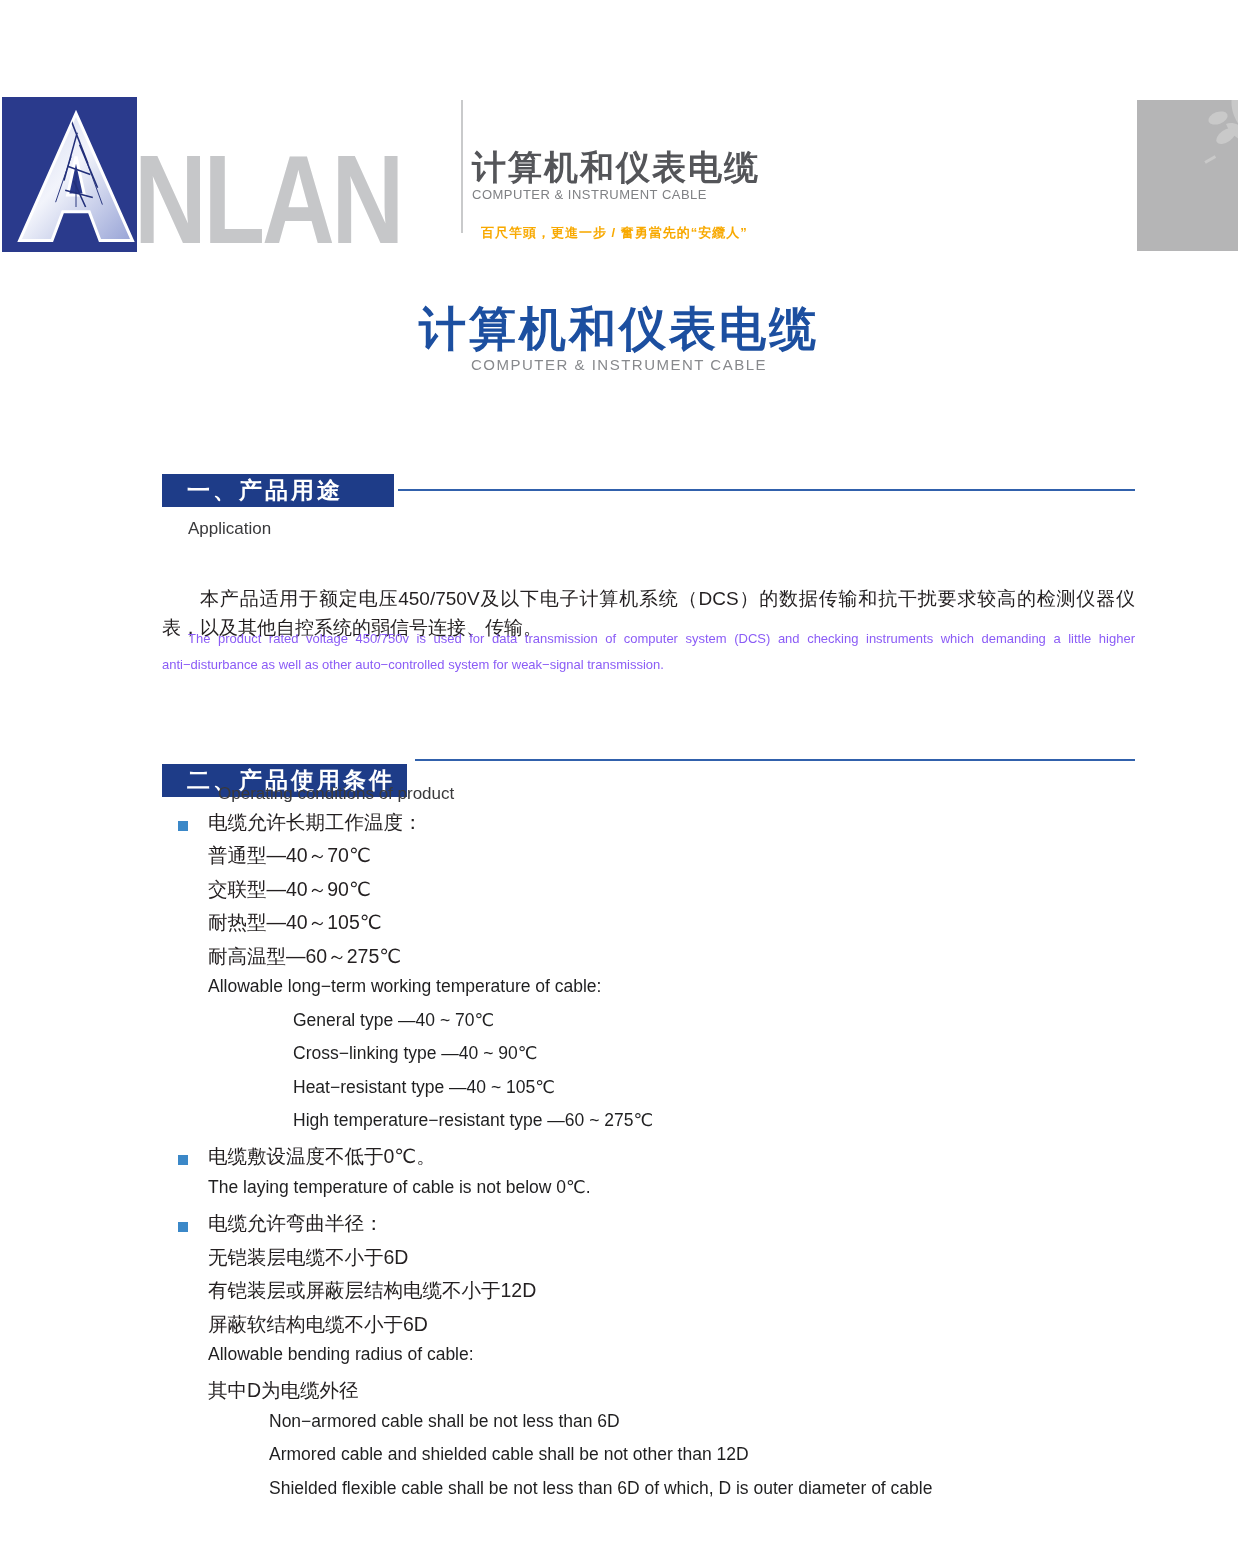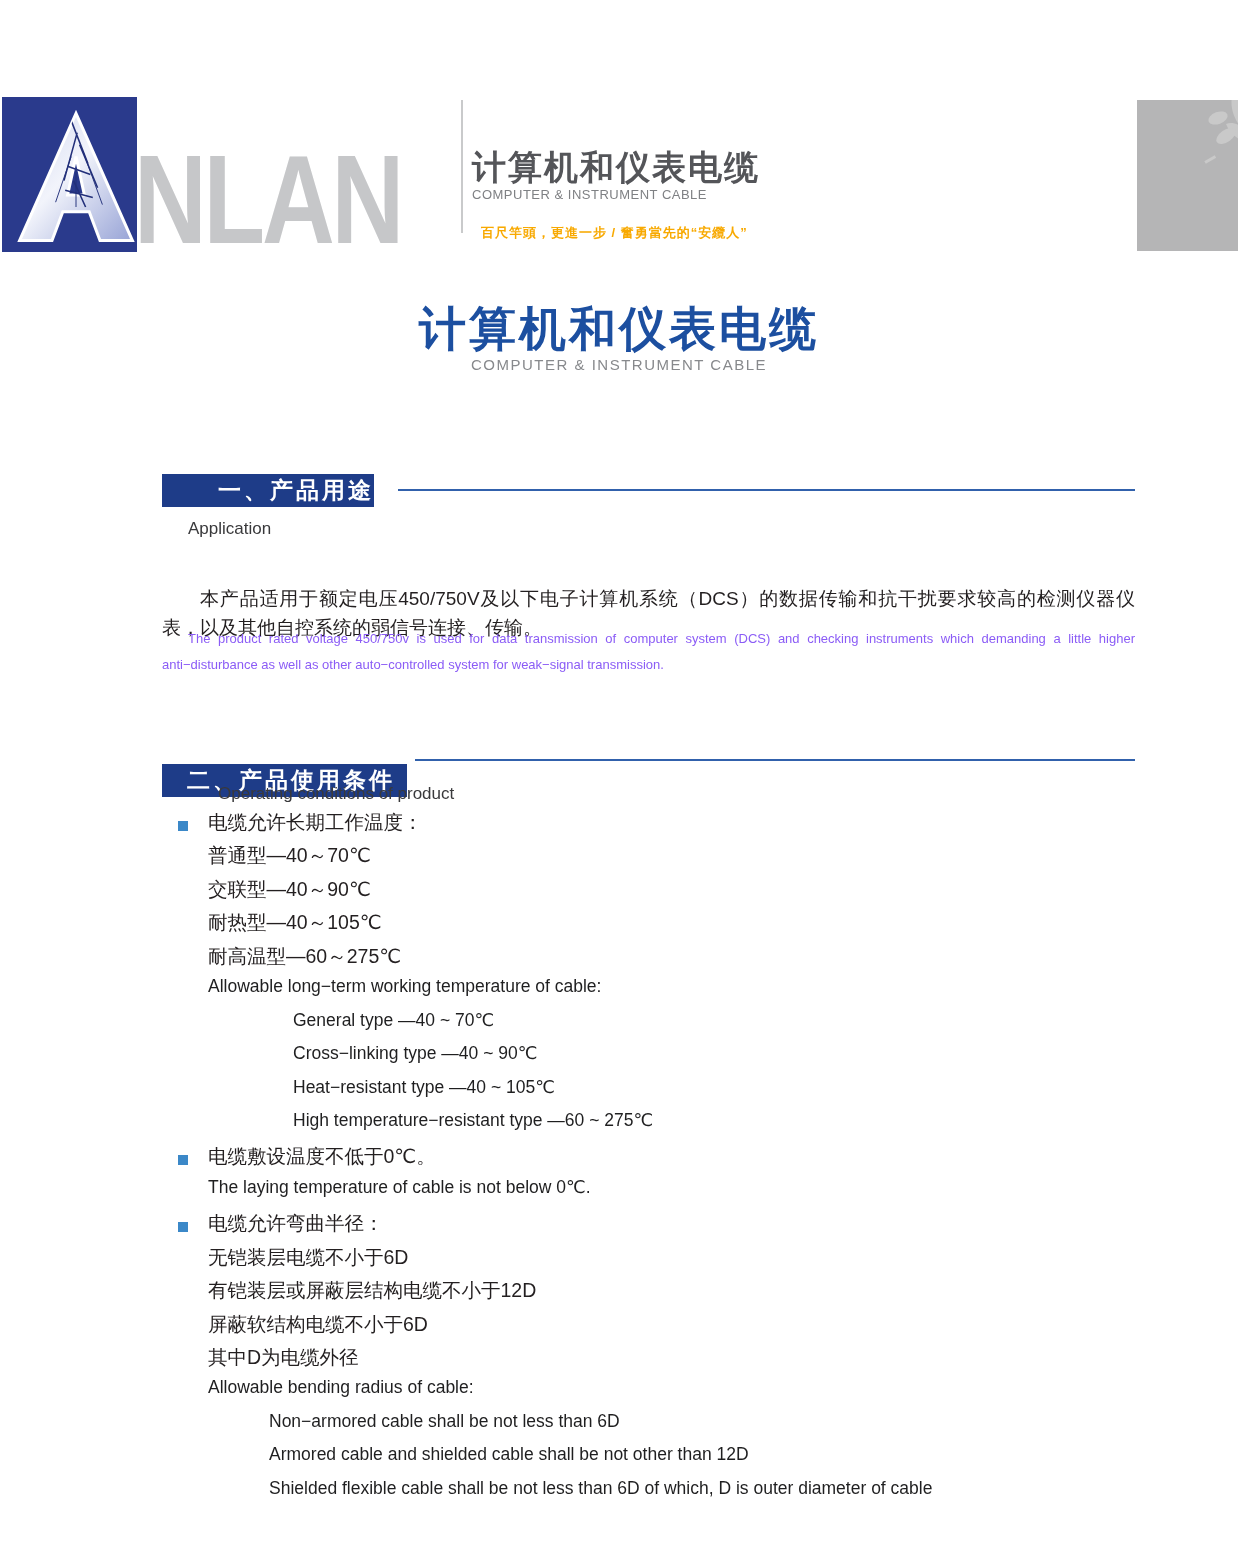--- a/index.html
+++ b/index.html
@@ -22,21 +22,21 @@
 
   
   .page-title{position:absolute;left:0;top:298px;width:100%;text-align:center;
               font-size:47px;font-weight:900;color:#1c4fa0;letter-spacing:3px;}
   .page-subtitle{position:absolute;left:0;top:356px;width:100%;text-align:center;
               font-size:15px;color:#87898c;letter-spacing:1.5px;}
 
   
   .sec-box{position:absolute;left:162px;height:33px;background:#1e3c88;color:#ffffff;
            font-size:23px;font-weight:bold;letter-spacing:3px;line-height:33px;padding-left:25px;box-sizing:border-box;}
-  .sec-box.s1{top:474px;width:212px;text-align:right;}
+  .sec-box.s1{top:474px;width:232px;}
   .sec-box.s2{top:728px;width:245px;margin-top:36px;}
   .sec-rule{position:absolute;height:2px;background:#3161ac;}
   .sec-rule.s1{left:398px;top:489px;width:737px;}
   .sec-rule.s2{left:415px;top:759px;width:720px;}
   .sec-sub{position:absolute;font-size:17px;color:#39393b;}
   .sec-sub.s1{left:188px;top:519px;}
   .sec-sub.s2{left:218px;top:784px;text-align:right;}
 
   
   .para{position:absolute;left:162px;width:973px;text-align:justify;}
@@ -152,25 +152,25 @@
       </div>
     <div class="row zh">
         <span>无铠装层电缆不小于6D</span>
       </div>
     <div class="row zh">
         <span>有铠装层或屏蔽层结构电缆不小于12D</span>
       </div>
     <div class="row zh">
         <span>屏蔽软结构电缆不小于6D</span>
       </div>
+    <div class="row en">
+        <span>Allowable bending radius of cable:</span>
+      </div>
     <div class="row zh">
         <span>其中D为电缆外径</span>
-      </div>
-    <div class="row en">
-        <span>Allowable bending radius of cable:</span>
       </div>
     <div class="row en i2">
         <span>Non−armored cable shall be not less than 6D</span>
       </div>
     <div class="row en i2">
         <span>Armored cable and shielded cable shall be not other than 12D</span>
       </div>
     <div class="row en i2">
         <span>Shielded flexible cable shall be not less than 6D of which, D is outer diameter of cable</span>
       </div>

